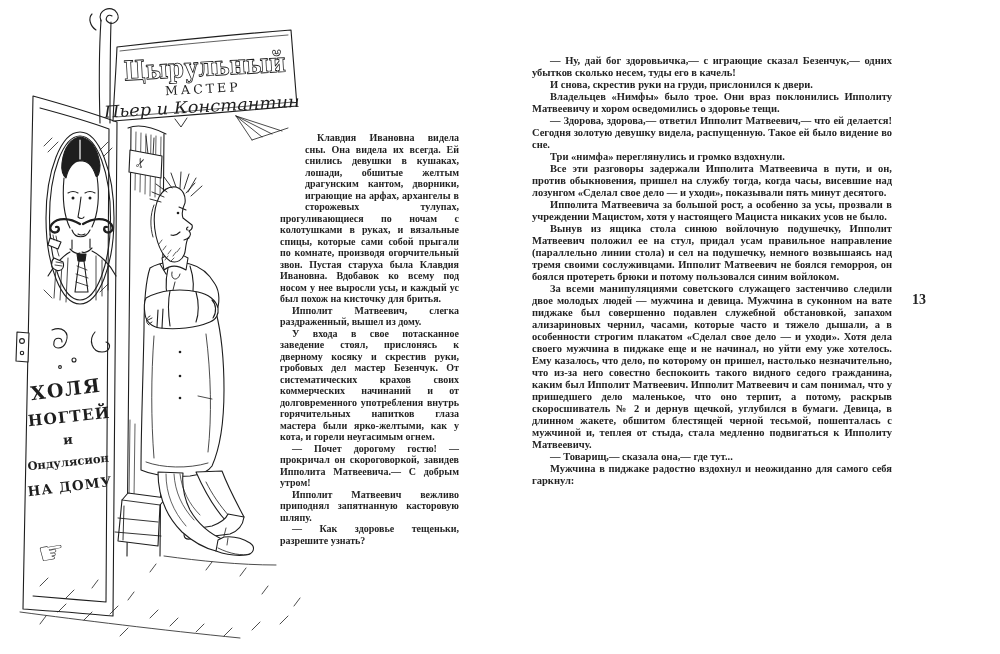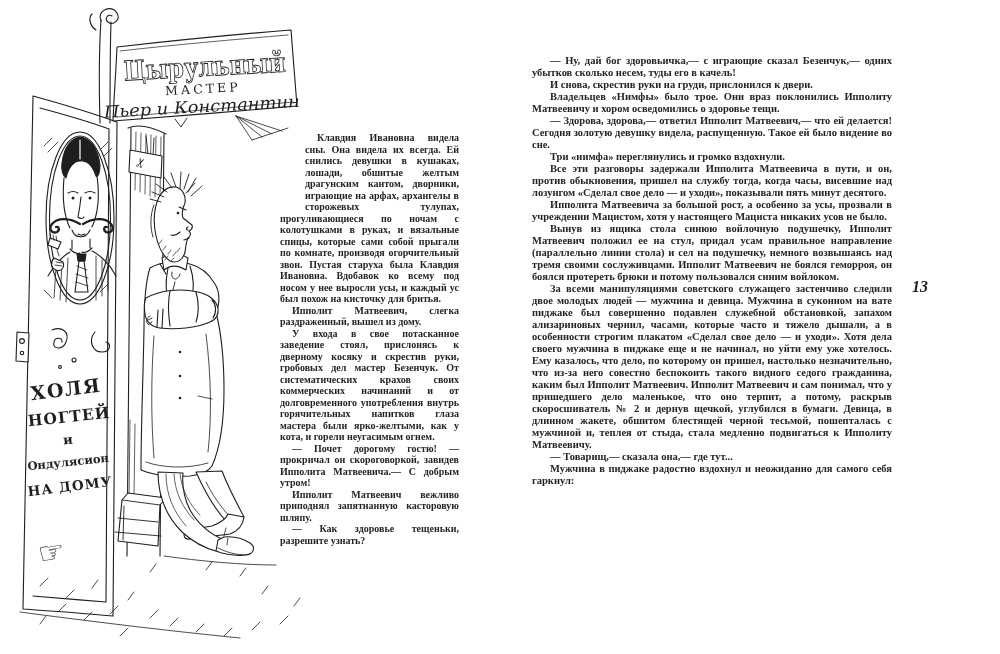--- a/index.html
+++ b/index.html
@@ -21,22 +21,22 @@
   .wrap-spacer { float:left; width:25px; height:72px; }
 
   .text-right {
     position:absolute; left:532px; top:55px; width:360px;
     font-size:10.5px; line-height:12px; font-weight:bold;
     color:#242424; text-align:justify; hyphens:auto;
   }
   .text-right p { margin:0; text-indent:18px; }
 
   .page-number {
-    position:absolute; left:912px; top:278px;
-    font-size:16px; font-weight:bold; color:#242424;font-style:italic;
+    position:absolute; left:912px; top:292px;
+    font-size:14px; font-weight:bold; color:#242424;
   }
 
   svg text { user-select:none; }
 </style>
 </head>
 <body>
 
 <div class="spread">
 
   <svg class="illustration" viewBox="0 0 330 654" xmlns="http://www.w3.org/2000/svg">

